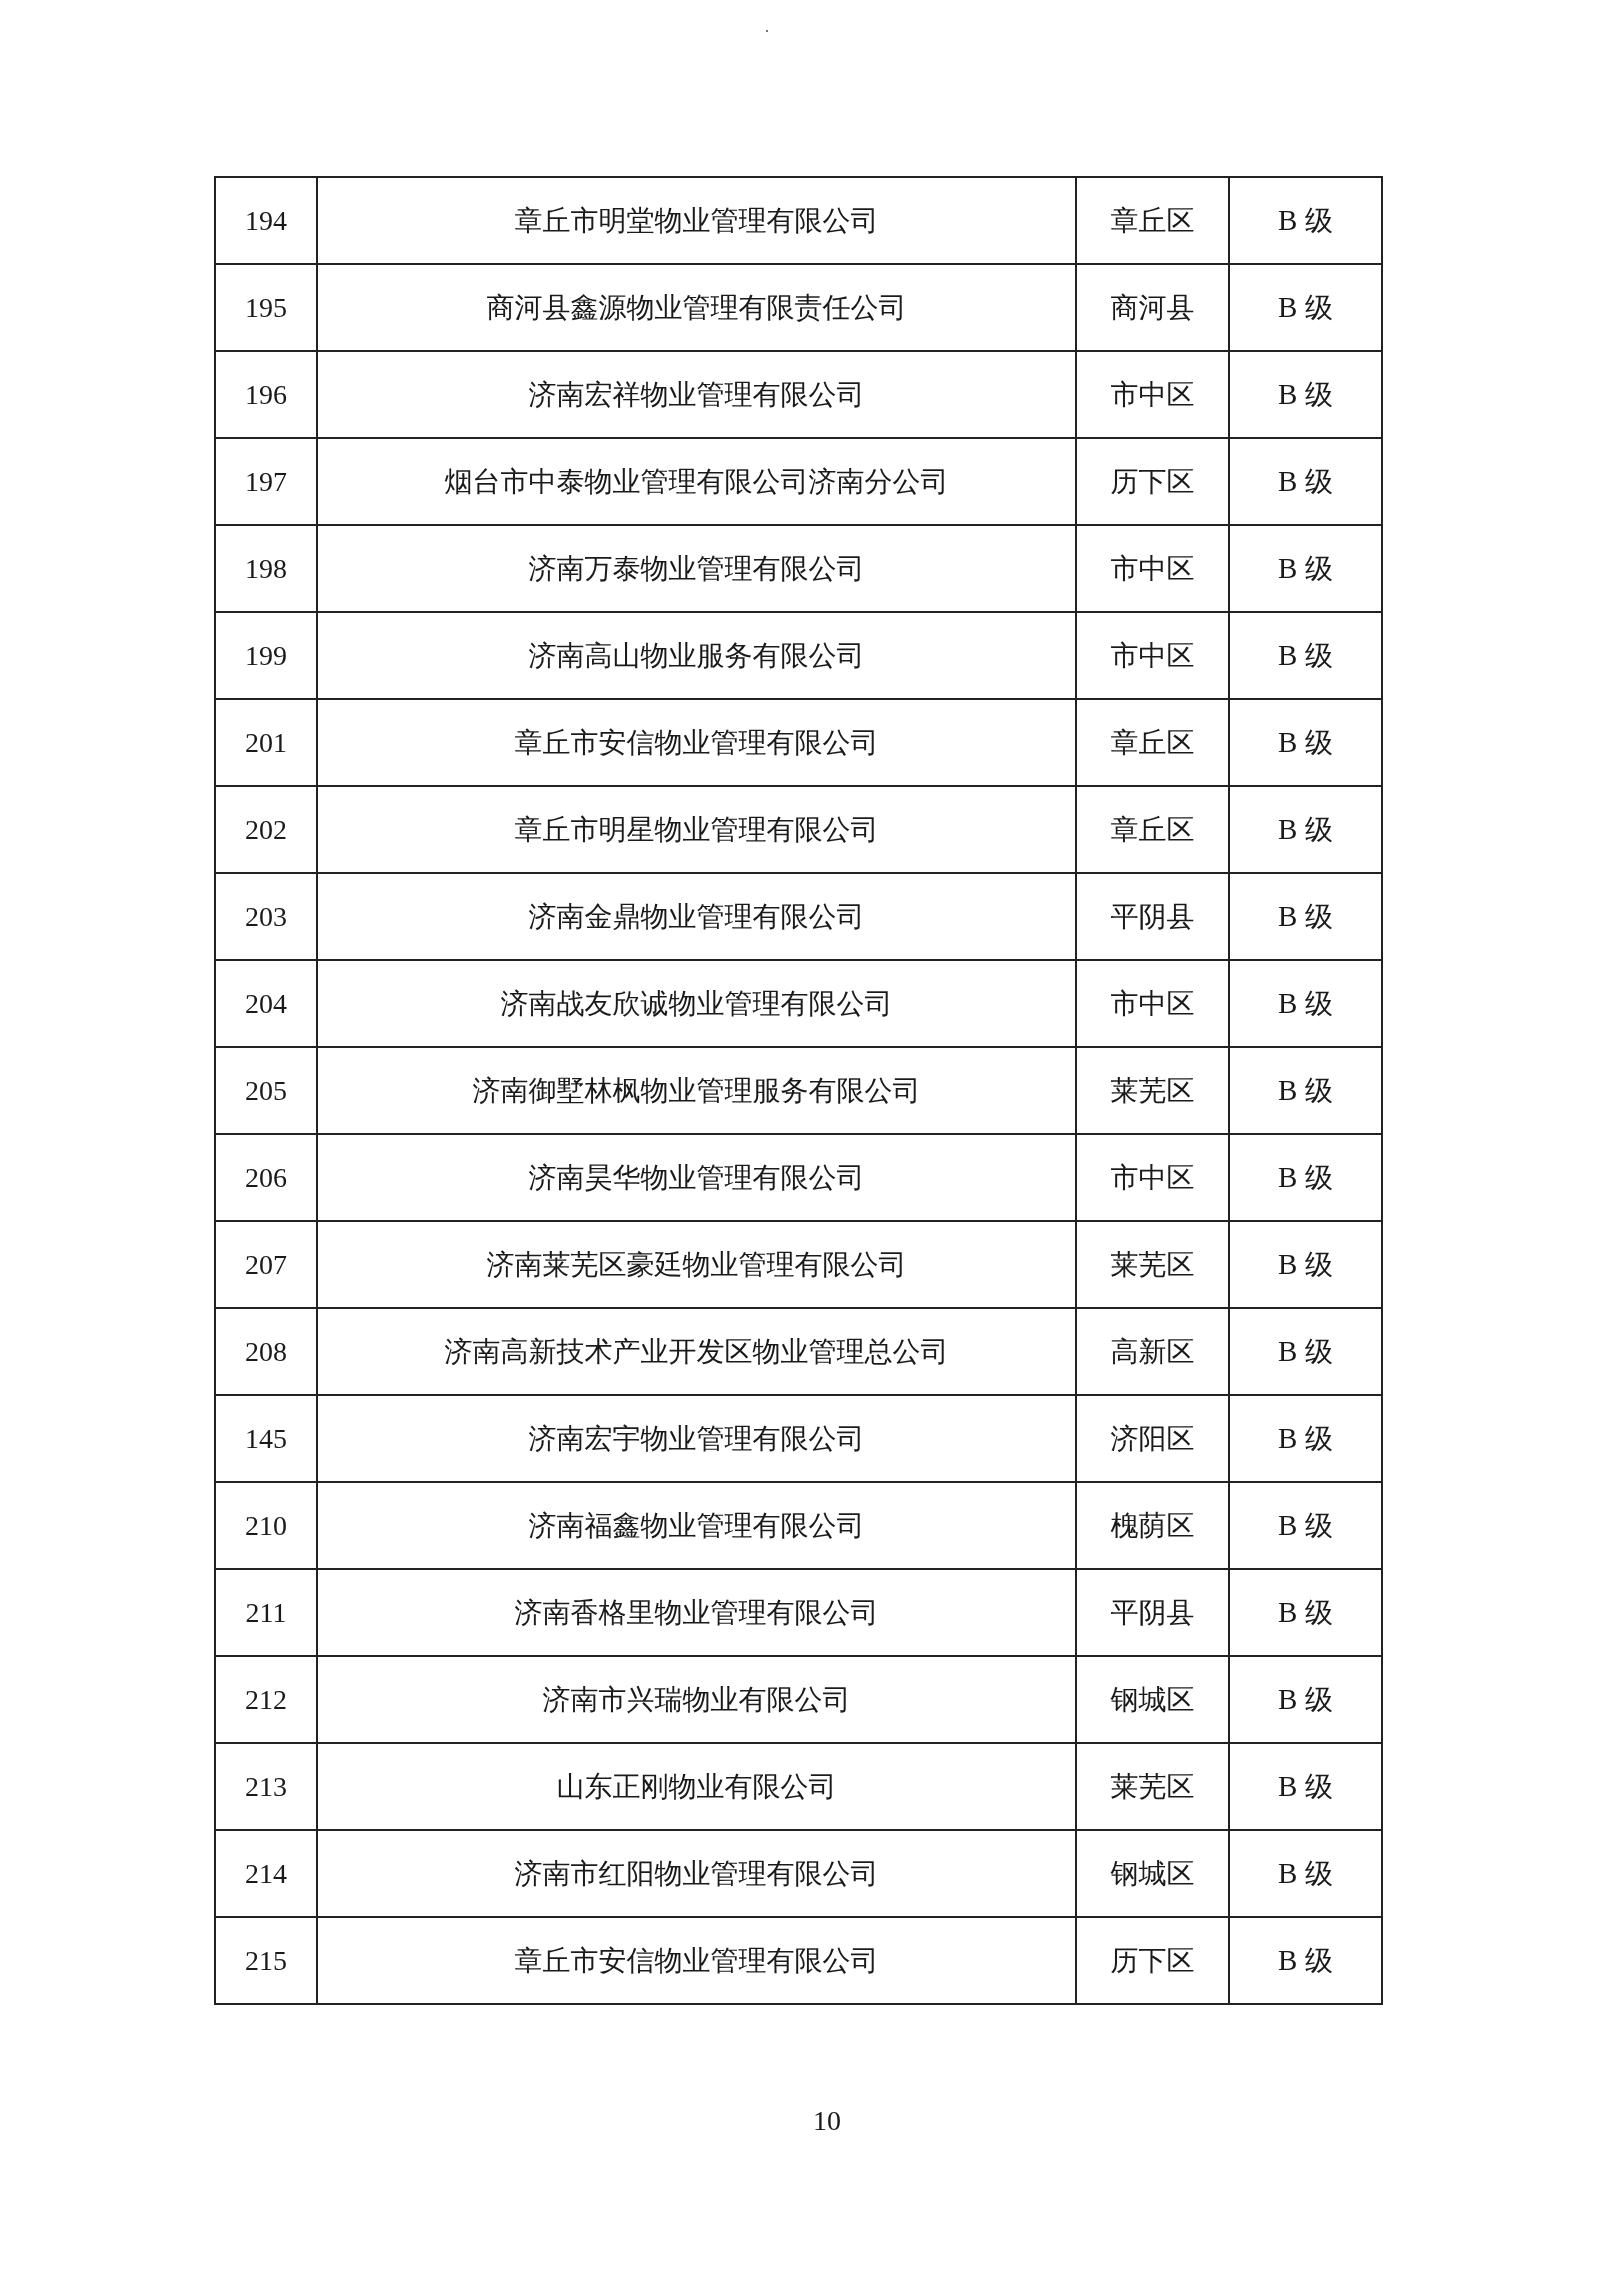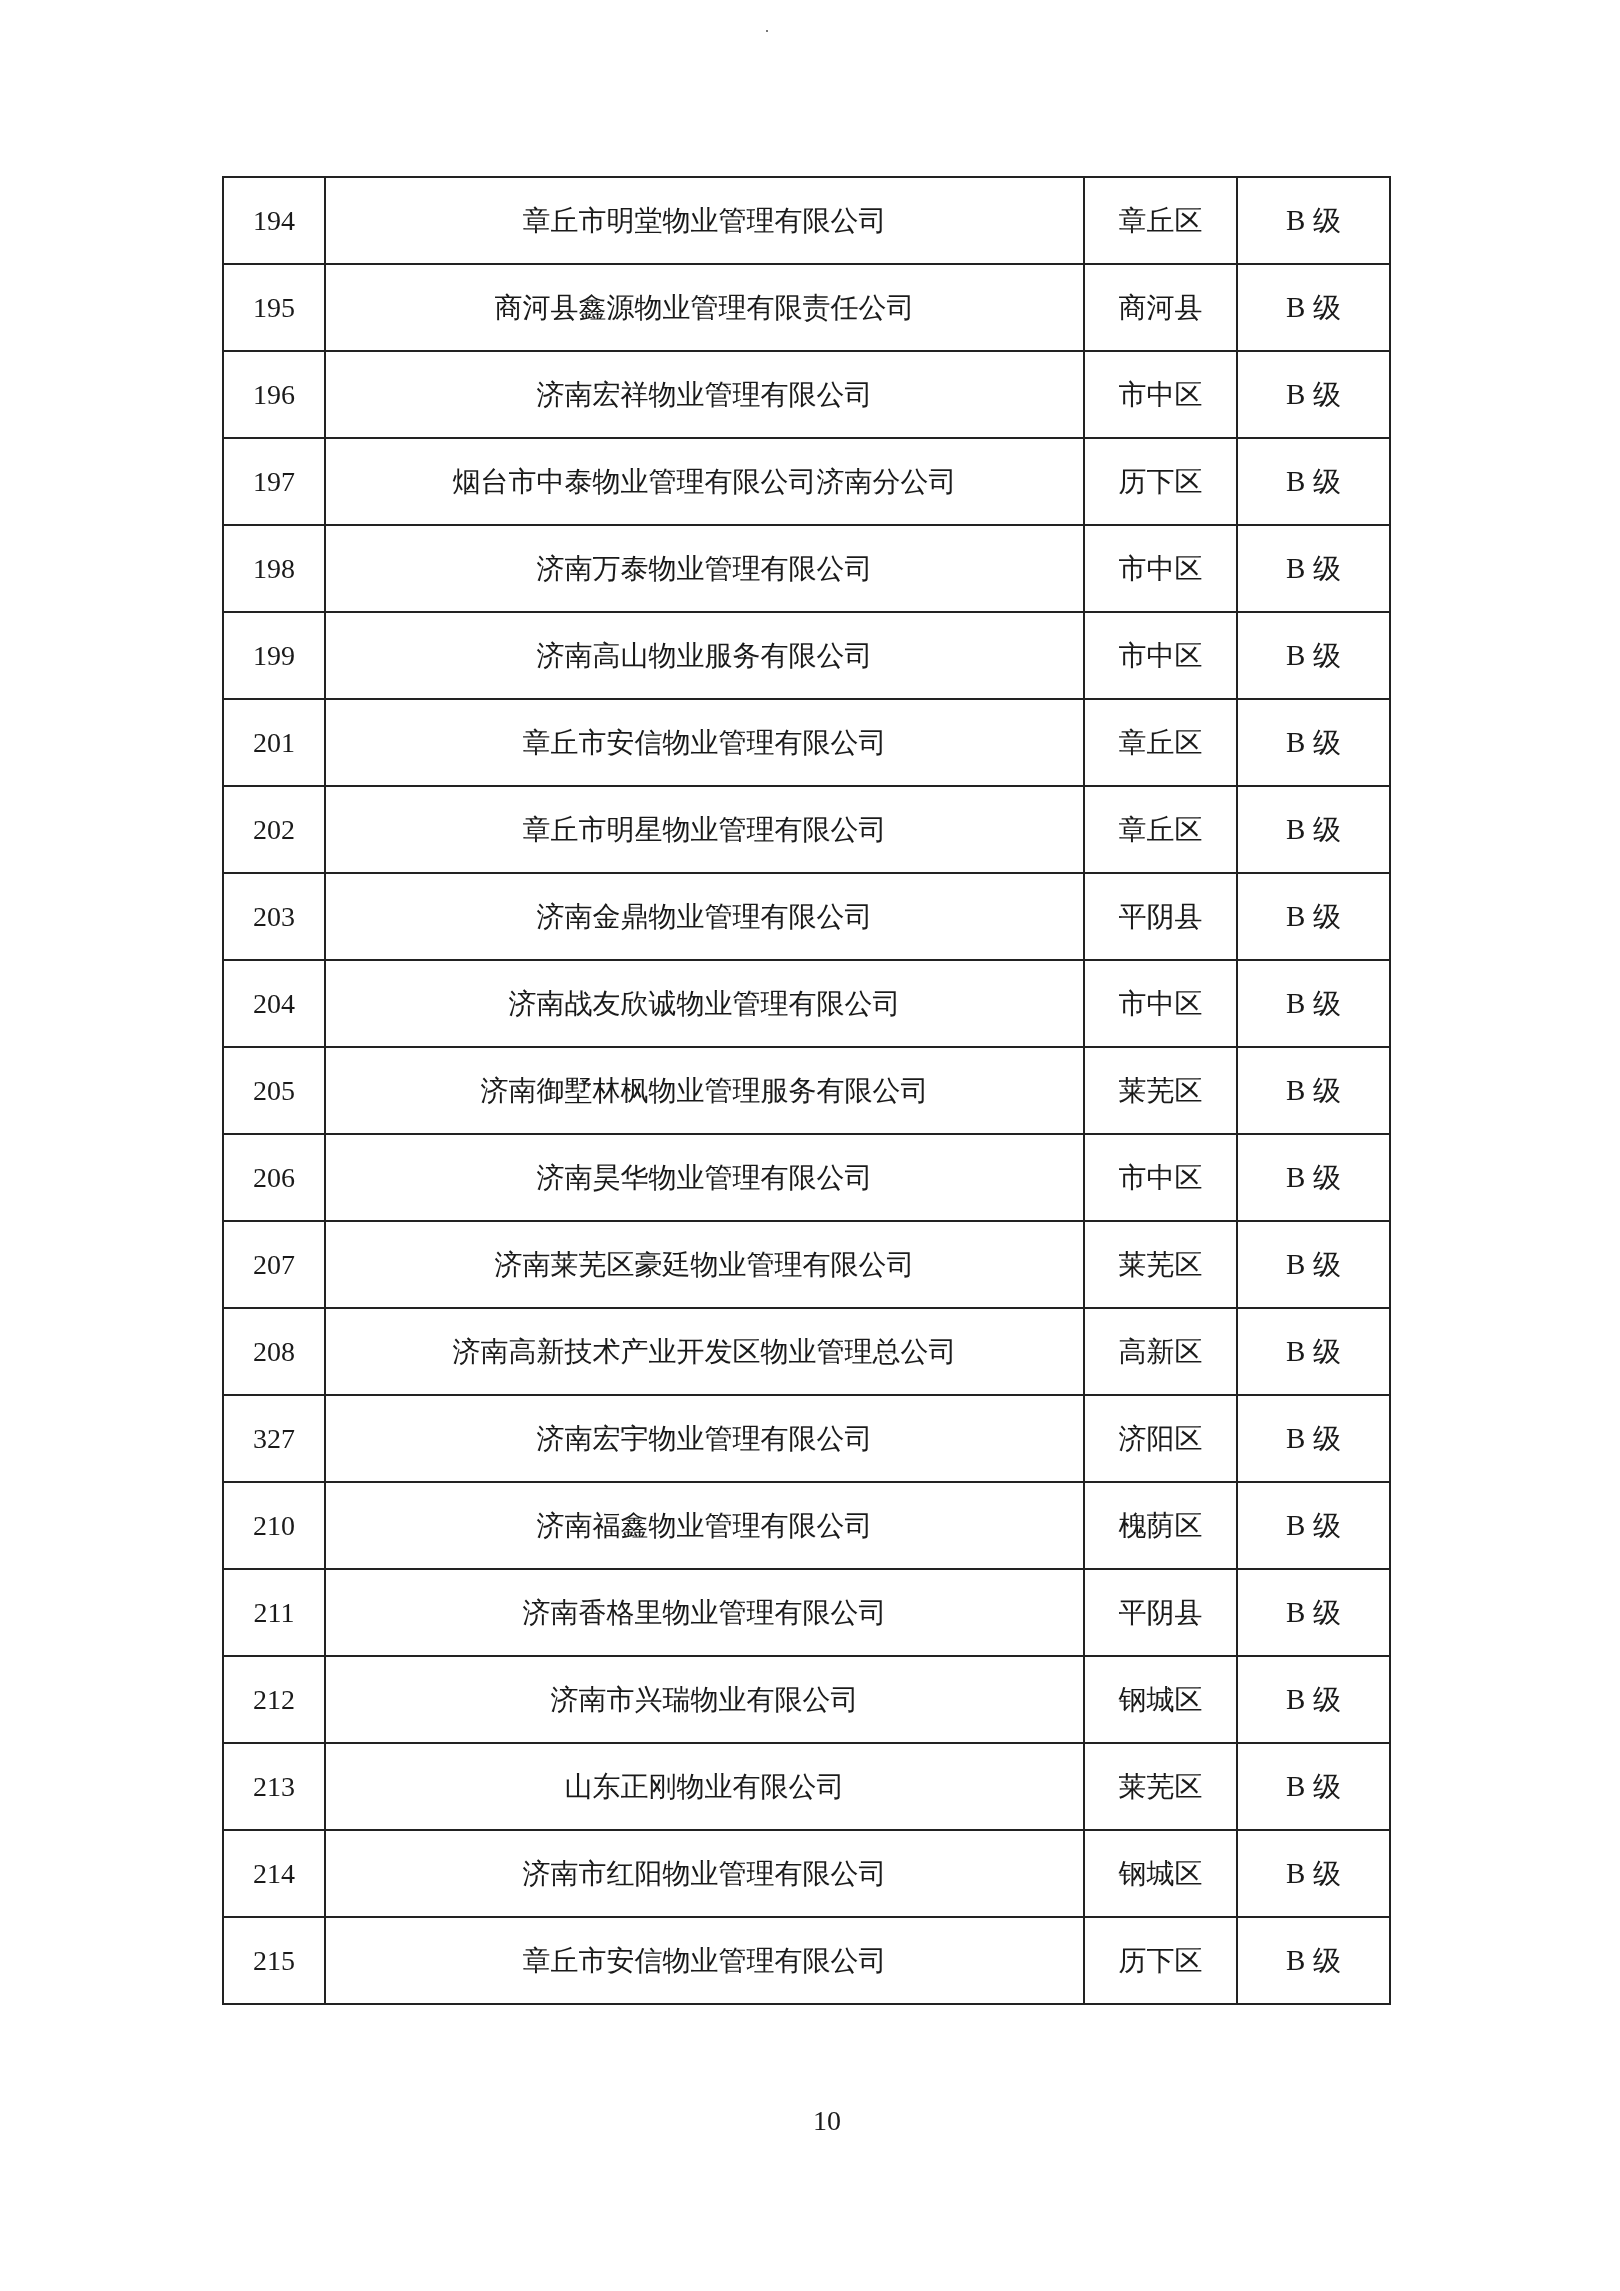--- a/index.html
+++ b/index.html
@@ -1,19 +1,19 @@
 <!DOCTYPE html>
 <html><head>
 <meta charset="utf-8">
 <style>
   html, body { margin: 0; padding: 0; background: #ffffff; }
   body { width: 1620px; height: 2292px; position: relative; overflow: hidden;
          font-family: "DejaVu Serif", "Liberation Serif", serif; color: #1a1a1a; }
   .speck { position: absolute; left: 766px; top: 30px; width: 2px; height: 2px; background: #777; }
-  table.list { position: absolute; left: 222px; top: 176px; width: 1164px;
+  table.list { position: absolute; left: 214px; top: 176px; width: 1164px;
                border-collapse: collapse; table-layout: fixed; padding-left: 31px; }
   table.list td { border: 2px solid #222; height: 85px; padding: 0; text-align: center;
                   vertical-align: middle; font-size: 28px; letter-spacing: 0px; }
   td.c-no { width: 100px; font-family: "Liberation Serif", "DejaVu Serif", serif; font-size: 29px; }
   td.c-name { width: 757px; margin-left: 20px; }
   td.c-dist { width: 151px; margin-left: 48px; }
   td.c-grade { width: 151px; }
   td.c-grade .g-letter { font-family: "Liberation Serif", serif; font-size: 29px; margin-right: 7.8px; }
   .page-num { position: absolute; left: 17px; width: 1620px; top: 2105px; text-align: center;
               font-family: "Liberation Serif", serif; font-size: 28px; }
@@ -104,21 +104,21 @@
       <td class="c-dist">莱芜区</td>
       <td class="c-grade"><span class="g-letter">B</span><span class="g-suffix">级</span></td>
     </tr>
       <tr>
       <td class="c-no">208</td>
       <td class="c-name">济南高新技术产业开发区物业管理总公司</td>
       <td class="c-dist">高新区</td>
       <td class="c-grade"><span class="g-letter">B</span><span class="g-suffix">级</span></td>
     </tr>
       <tr>
-      <td class="c-no">327</td>
+      <td class="c-no">145</td>
       <td class="c-name">济南宏宇物业管理有限公司</td>
       <td class="c-dist">济阳区</td>
       <td class="c-grade"><span class="g-letter">B</span><span class="g-suffix">级</span></td>
     </tr>
       <tr>
       <td class="c-no">210</td>
       <td class="c-name">济南福鑫物业管理有限公司</td>
       <td class="c-dist">槐荫区</td>
       <td class="c-grade"><span class="g-letter">B</span><span class="g-suffix">级</span></td>
     </tr>

